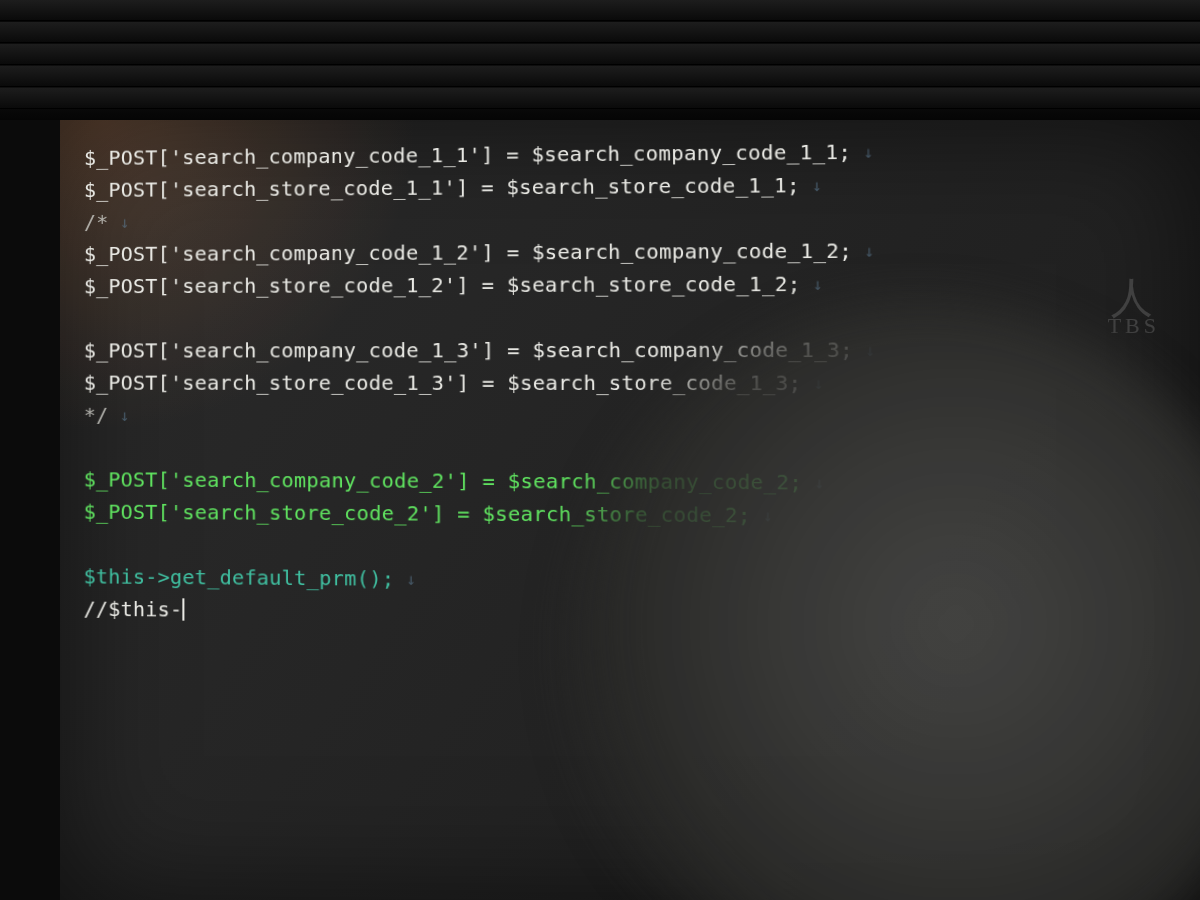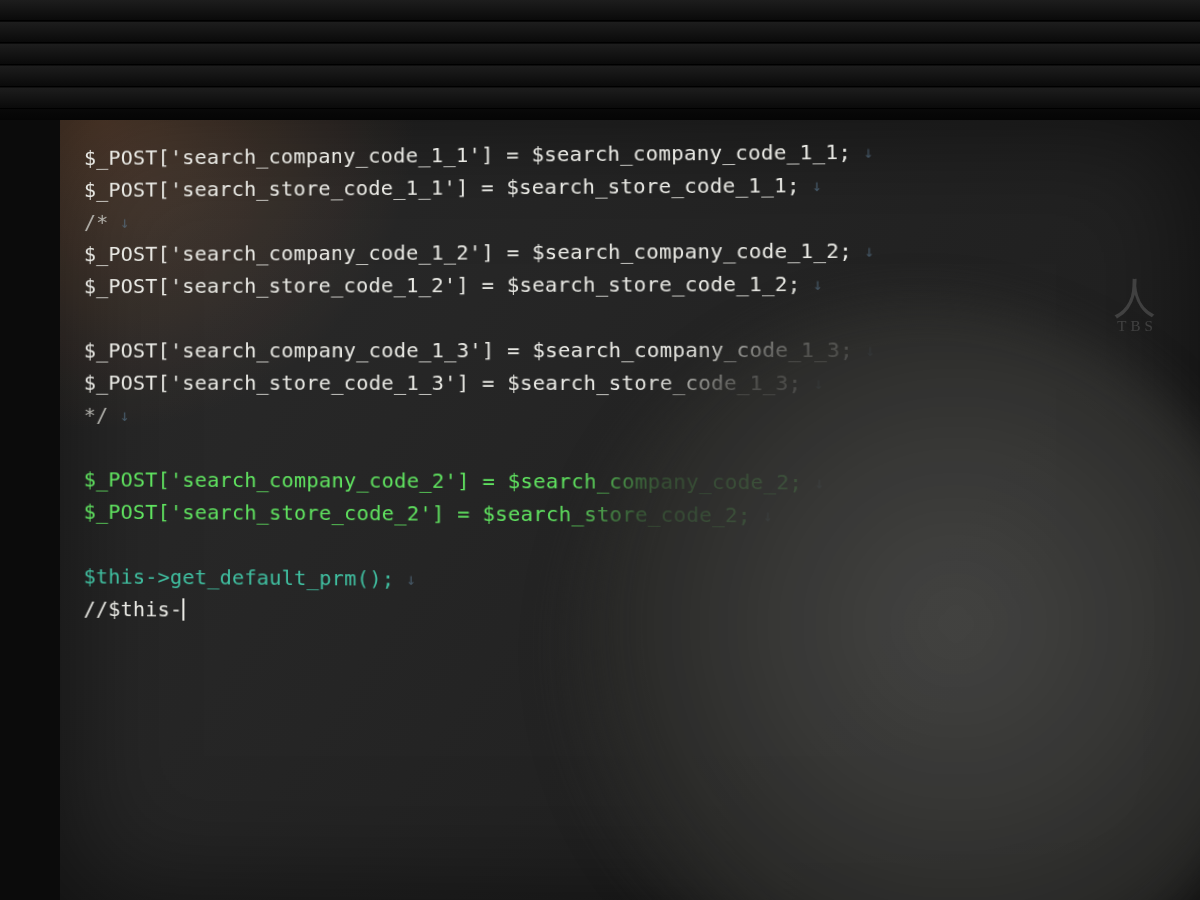--- a/index.html
+++ b/index.html
@@ -95,21 +95,21 @@
       position: absolute;
       right: 40px;
       top: 160px;
       color: rgba(230,230,230,0.18);
       font-family: Georgia, "Times New Roman", serif;
       text-align: center;
       letter-spacing: 4px;
       pointer-events: none;
     }
     .watermark .glyph { font-size: 42px; line-height: 36px; }
-    .watermark .label { font-size: 15px; line-height: 20px; }
+    .watermark .label { font-size: 22px; line-height: 20px; }
   </style>
 </head>
 <body>
 
 <div class="top-bar">
   <div class="blind-slat" style="top:0"></div>
   <div class="blind-slat" style="top:22px"></div>
   <div class="blind-slat" style="top:44px"></div>
   <div class="blind-slat" style="top:66px"></div>
   <div class="blind-slat" style="top:88px"></div>

